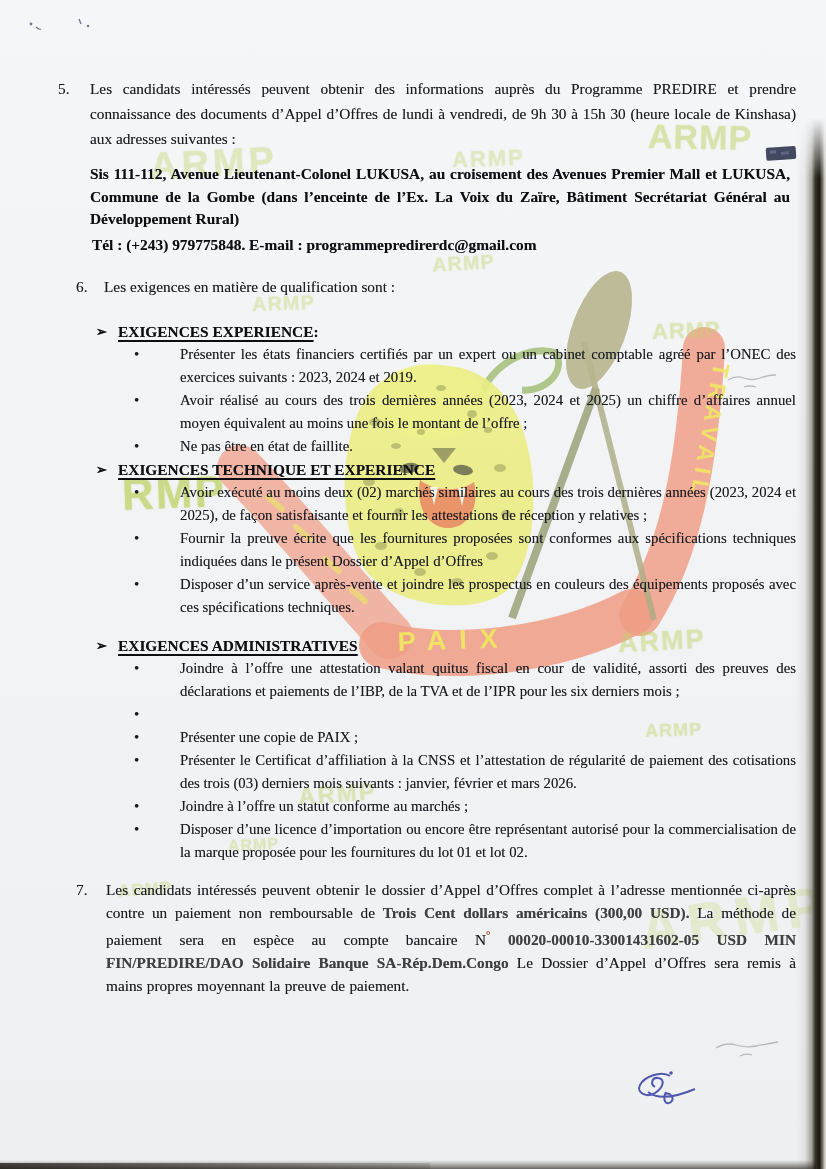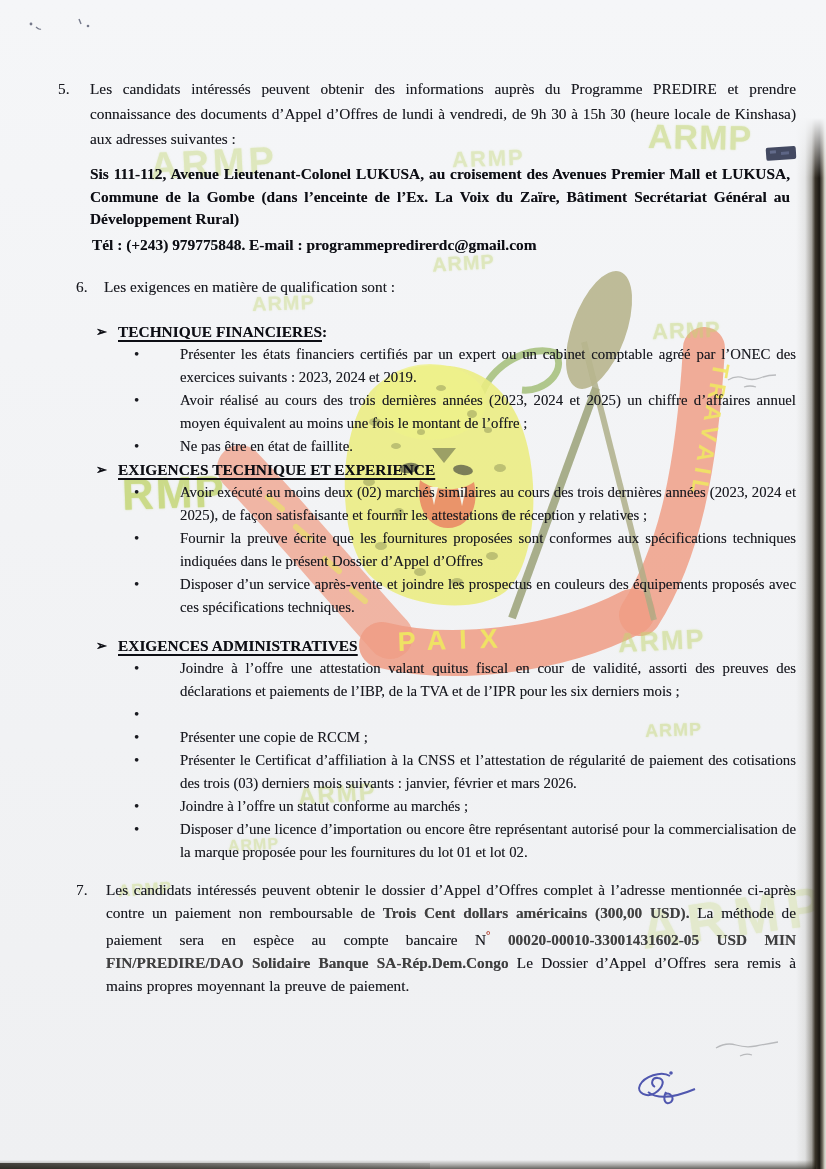--- a/index.html
+++ b/index.html
@@ -153,21 +153,21 @@
 
   <div class="num-row row-i6">
     <span class="num">6.</span>
     <span class="ptxt">Les exigences en matière de qualification sont :</span>
   </div>
 
   <div id="sections">
       <div class="section">
         <div class="sec-head">
           <span class="sec-arrow">➢</span>
-          <span class="sec-title">TECHNIQUE FINANCIERES</span>
+          <span class="sec-title">EXIGENCES EXPERIENCE</span>
           <span> :</span>
         </div>
         <div class="bullet-row">
           <span class="bullet-glyph">•</span>
           <span class="bullet-text">Présenter les états financiers certifiés par un expert ou un cabinet comptable agréé par l’ONEC des exercices suivants : 2023, 2024 et 2019.</span>
         </div>
         <div class="bullet-row">
           <span class="bullet-glyph">•</span>
           <span class="bullet-text">Avoir réalisé au cours des trois dernières années (2023, 2024 et 2025) un chiffre d’affaires annuel moyen équivalent au moins une fois le montant de l’offre ;</span>
         </div>
@@ -203,21 +203,21 @@
         </div>
         <div class="bullet-row">
           <span class="bullet-glyph">•</span>
           <span class="bullet-text">Joindre à l’offre une attestation  valant quitus fiscal en cour de validité, assorti des preuves des déclarations et paiements de l’IBP, de la TVA et de l’IPR pour les six derniers mois ;</span>
         </div>
         <div class="bullet-row">
           <span class="bullet-glyph">•</span>
         </div>
         <div class="bullet-row">
           <span class="bullet-glyph">•</span>
-          <span class="bullet-text">Présenter une copie de RCCM ;</span>
+          <span class="bullet-text">Présenter une copie de PAIX ;</span>
         </div>
         <div class="bullet-row">
           <span class="bullet-glyph">•</span>
           <span class="bullet-text">Présenter le Certificat d’affiliation à la CNSS et l’attestation de régularité de paiement des cotisations des trois (03) derniers mois suivants : janvier, février et mars 2026.</span>
         </div>
         <div class="bullet-row">
           <span class="bullet-glyph">•</span>
           <span class="bullet-text">Joindre à l’offre un statut conforme au marchés ;</span>
         </div>
         <div class="bullet-row">

